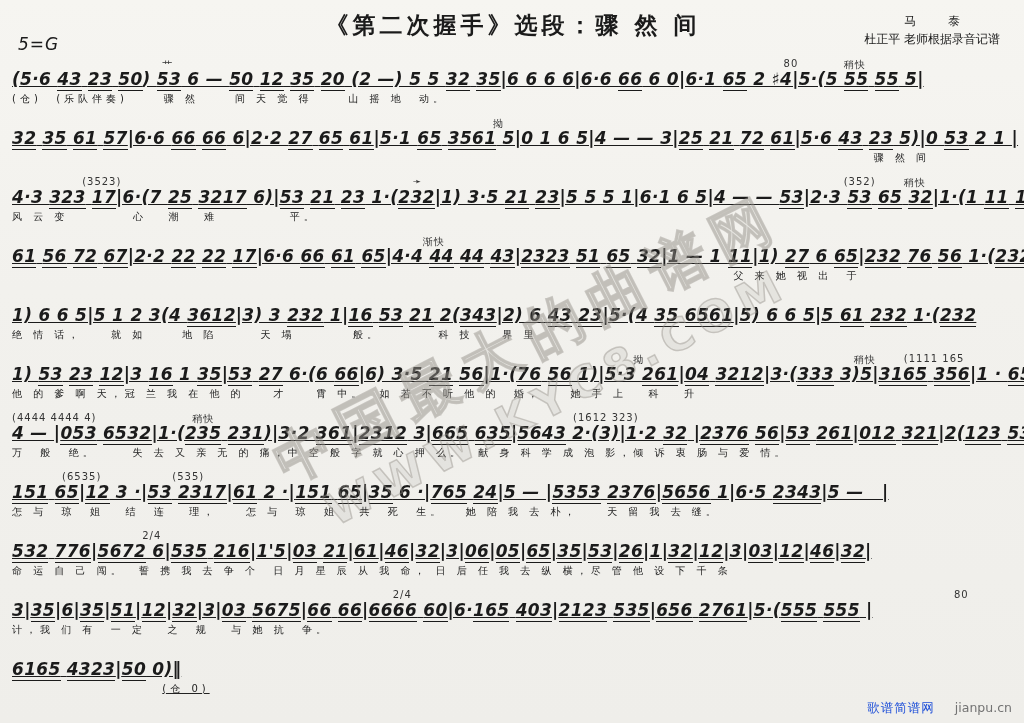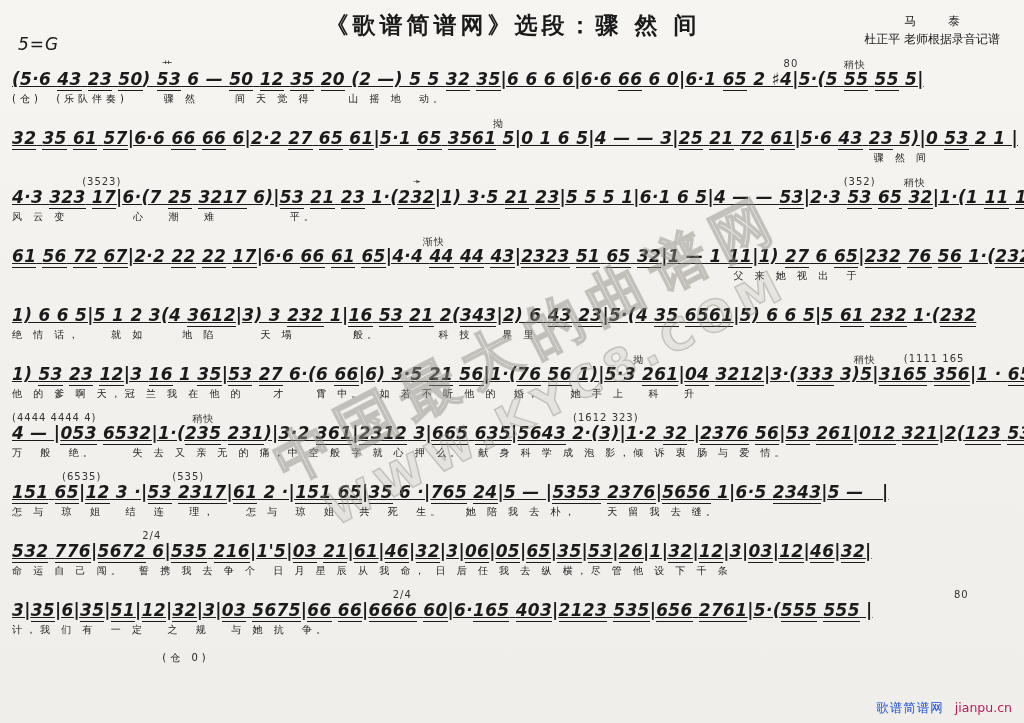--- a/index.html
+++ b/index.html
@@ -27,48 +27,48 @@
     transform:rotate(-27deg);transform-origin:center;
     text-align:center;pointer-events:none;
     font-weight:bold;color:rgba(120,118,112,0.10);
     -webkit-text-stroke:1.5px rgba(150,147,140,0.45);
     line-height:1.25;letter-spacing:12px;
   }
   .watermark .w1{font-size:58px;}
   .watermark .w2{font-size:44px;letter-spacing:8px;}
   .footer{position:absolute;right:12px;bottom:6px;font-size:12.5px;}
   .footer .site-name{color:#1d4ed8;letter-spacing:1px;}
-  .footer .site-url{color:#be185d;text-decoration:none;margin-left:11px;}
+  .footer .site-url{color:#737373;text-decoration:none;margin-left:20px;}
 </style>
 </head>
 <body>
 
 <div class="sheet">
 
   <div class="header">
     <div class="key">5=G</div>
-    <div class="title">《歌谱简谱网》选段：骤 然 间</div>
+    <div class="title">《第二次握手》选段：骤 然 间</div>
     <div class="credits">
       <div class="c1">马 泰</div>
       <div class="c2">杜正平 老师根据录音记谱</div>
     </div>
   </div>
 
   <div class="systems" id="systems">
       <div class="system"><span class="ann" style="left: 15%;">艹</span><span class="ann" style="left: 77%;">80</span><span class="ann" style="left: 83%;">稍快</span><div class="notes">(5·6 <span class="beam">43</span> <span class="beam">23</span> <span class="beam">50</span>) <span class="beam">53</span> 6 — <span class="beam">50</span> <span class="beam">12</span> <span class="beam">35</span> <span class="beam">20</span> (2 —) 5 5 <span class="beam">32</span> <span class="beam">35</span>|6 6 6 6|6·6 <span class="beam">66</span> 6 0|6·1 <span class="beam">65</span> 2 ♯4|5·(5 <span class="beam">55</span> <span class="beam">55</span> 5|</div><div class="lyrics">(仓)  (乐队伴奏)     骤 然     间 天 觉 得     山 摇 地  动。</div></div>
       <div class="system"><span class="ann" style="left: 48%;">拗</span><div class="notes"><span class="beam">32</span> <span class="beam">35</span> <span class="beam">61</span> <span class="beam">57</span>|6·6 <span class="beam">66</span> <span class="beam">66</span> 6|2·2 <span class="beam">27</span> <span class="beam">65</span> <span class="beam">61</span>|5·1 <span class="beam">65</span> <span class="beam">3561</span> 5|0 1 6 5|4 — — 3|<span class="beam">25</span> <span class="beam">21</span> <span class="beam">72</span> <span class="beam">61</span>|5·6 <span class="beam">43</span> <span class="beam">23</span> 5)|0 <span class="beam">53</span> 2 1 |</div><div class="lyrics" style="padding-left: 86%;">骤 然 间</div></div>
       <div class="system"><span class="ann" style="left: 7%;">(3523)</span><span class="ann" style="left: 40%;">➛</span><span class="ann" style="left: 83%;">(352)</span><span class="ann" style="left: 89%;">稍快</span><div class="notes">4·3 <span class="beam">323</span> <span class="beam">17</span>|6·(7 <span class="beam">25</span> <span class="beam">3217</span> 6)|<span class="beam">53</span> <span class="beam">21</span> <span class="beam">23</span> 1·(<span class="beam">232</span>|1) 3·5 <span class="beam">21</span> <span class="beam">23</span>|5 5 5 1|6·1 6 5|4 — — <span class="beam">53</span>|2·3 <span class="beam">53</span> <span class="beam">65</span> <span class="beam">32</span>|1·(1 <span class="beam">11</span> <span class="beam">12</span> |</div><div class="lyrics">风 云 变         心   潮   难          平。</div></div>
       <div class="system"><span class="ann" style="left: 41%;">渐快</span><div class="notes"><span class="beam">61</span> <span class="beam">56</span> <span class="beam">72</span> <span class="beam">67</span>|2·2 <span class="beam">22</span> <span class="beam">22</span> <span class="beam">17</span>|6·6 <span class="beam">66</span> <span class="beam">61</span> <span class="beam">65</span>|4·4 <span class="beam">44</span> <span class="beam">44</span> <span class="beam">43</span>|<span class="beam">2323</span> <span class="beam">51</span> <span class="beam">65</span> <span class="beam">32</span>|1 — 1 <span class="beam">11</span>|1) <span class="beam">27</span> 6 <span class="beam">65</span>|<span class="beam">232</span> <span class="beam">76</span> <span class="beam">56</span> 1·(<span class="beam">232</span>|</div><div class="lyrics" style="padding-left: 72%;">父 来 她 视 出  于</div></div>
       <div class="system"><div class="notes">1) 6 6 5|5 1 2 3(4 <span class="beam">3612</span>|3) 3 <span class="beam">232</span> 1|<span class="beam">16</span> <span class="beam">53</span> <span class="beam">21</span> 2(<span class="beam">343</span>|2) 6 <span class="beam">43</span> <span class="beam">23</span>|5·(4 <span class="beam">35</span> <span class="beam">6561</span>|5) 6 6 5|5 <span class="beam">61</span> <span class="beam">232</span> 1·(<span class="beam">232</span></div><div class="lyrics">绝 情 话，    就 如     地 陷      天 塌        般。        科 技    界 里</div></div>
       <div class="system"><span class="ann" style="left: 62%;">拗</span><span class="ann" style="left: 84%;">稍快</span><span class="ann" style="left: 89%;">(1111 165</span><div class="notes">1) <span class="beam">53</span> <span class="beam">23</span> <span class="beam">12</span>|3 <span class="beam">16</span> 1 <span class="beam">35</span>|<span class="beam">53</span> <span class="beam">27</span> 6·(6 <span class="beam">66</span>|6) 3·5 <span class="beam">21</span> <span class="beam">56</span>|1·(<span class="beam">76</span> <span class="beam">56</span> 1)|5·3 <span class="beam">261</span>|<span class="beam">04</span> <span class="beam">3212</span>|3·(<span class="beam">333</span> 3)5|<span class="beam">3165</span> <span class="beam">356</span>|1 · <span class="beam">65</span>|</div><div class="lyrics">他 的 爹 啊 天，冠 兰 我 在 他 的    才    霄 中。  如 若 不 听 他 的  婚，    她 手 上   科   升</div></div>
       <div class="system"><span class="ann" style="left: 0%;">(4444 4444 4)</span><span class="ann" style="left: 18%;">稍快</span><span class="ann" style="left: 56%;">(1612 323)</span><div class="notes">4 — |<span class="beam">053</span> <span class="beam">6532</span>|1·(<span class="beam">235</span> <span class="beam">231</span>)|3·2 <span class="beam">361</span>|<span class="beam">2312</span> 3|<span class="beam">665</span> <span class="beam">635</span>|<span class="beam">5643</span> 2·(3)|1·2 <span class="beam">32</span> |<span class="beam">2376</span> <span class="beam">56</span>|<span class="beam">53</span> <span class="beam">261</span>|<span class="beam">012</span> <span class="beam">321</span>|2(<span class="beam">123</span> <span class="beam">5350</span>)|</div><div class="lyrics">万  般  绝。     失 去 又 亲 无 的 痛，中 空 般 字 就 心 押 么。  献 身 科 学 成 泡 影，倾 诉 衷 肠 与 爱 情。</div></div>
       <div class="system"><span class="ann" style="left: 5%;">(6535)</span><span class="ann" style="left: 16%;">(535)</span><div class="notes"><span class="beam">151</span> <span class="beam">65</span>|<span class="beam">12</span> 3 ·|<span class="beam">53</span> <span class="beam">2317</span>|<span class="beam">61</span> 2 ·|<span class="beam">151</span> <span class="beam">65</span>|<span class="beam">35</span> 6 ·|<span class="beam">765</span> <span class="beam">24</span>|5 — |<span class="beam">5353</span> <span class="beam">2376</span>|<span class="beam">5656</span> 1|6·5 <span class="beam">2343</span>|5 —   |</div><div class="lyrics">怎 与  琼  姐   结  连   理，    怎 与  琼  姐   共  死  生。   她 陪 我 去 朴，    天 留 我 去 缝。</div></div>
       <div class="system"><span class="ann" style="left: 13%;">2/4</span><div class="notes"><span class="beam">532</span> <span class="beam">776</span>|<span class="beam">5672</span> 6|<span class="beam">535</span> <span class="beam">216</span>|1'5|<span class="beam">03</span> <span class="beam">21</span>|<span class="beam">61</span>|<span class="beam">46</span>|<span class="beam">32</span>|3|<span class="beam">06</span>|<span class="beam">05</span>|<span class="beam">65</span>|<span class="beam">35</span>|<span class="beam">53</span>|<span class="beam">26</span>|1|<span class="beam">32</span>|<span class="beam">12</span>|3|<span class="beam">03</span>|<span class="beam">12</span>|<span class="beam">46</span>|<span class="beam">32</span>|</div><div class="lyrics">命 运 自 己 闯。  誓 携 我 去 争 个  日 月 星 辰 从 我 命， 日 后 任 我 去 纵 横，尽 管 他 设 下 千 条</div></div>
       <div class="system"><span class="ann" style="left: 38%;">2/4</span><span class="ann" style="left: 94%;">80</span><div class="notes">3|<span class="beam">35</span>|6|<span class="beam">35</span>|<span class="beam">51</span>|<span class="beam">12</span>|<span class="beam">32</span>|3|<span class="beam">03</span> <span class="beam">5675</span>|<span class="beam">66</span> <span class="beam">66</span>|<span class="beam">6666</span> <span class="beam">60</span>|6·<span class="beam">165</span> <span class="beam">403</span>|<span class="beam">2123</span> <span class="beam">535</span>|<span class="beam">656</span> <span class="beam">2761</span>|5·(<span class="beam">555</span> <span class="beam">555</span> |</div><div class="lyrics">计，我 们 有  一 定   之  规   与 她 抗  争。</div></div>
-      <div class="system"><div class="lyrics" style="padding-left: 15%;">(仓 0)</div></div>
+      <div class="system"><div class="notes"><span class="beam">6165</span> <span class="beam">4323</span>|<span class="beam">50</span> 0)‖</div><div class="lyrics" style="padding-left: 15%; text-decoration: underline;">(仓 0)</div></div>
     </div>
 
   <div class="watermark">
     <div class="w1">中国最大的曲谱网</div>
     <div class="w2">WWW.KYC8.COM</div>
   </div>
 
   <div class="footer">
     <span class="site-name">歌谱简谱网</span><a class="site-url" href="#">jianpu.cn</a>
   </div>

